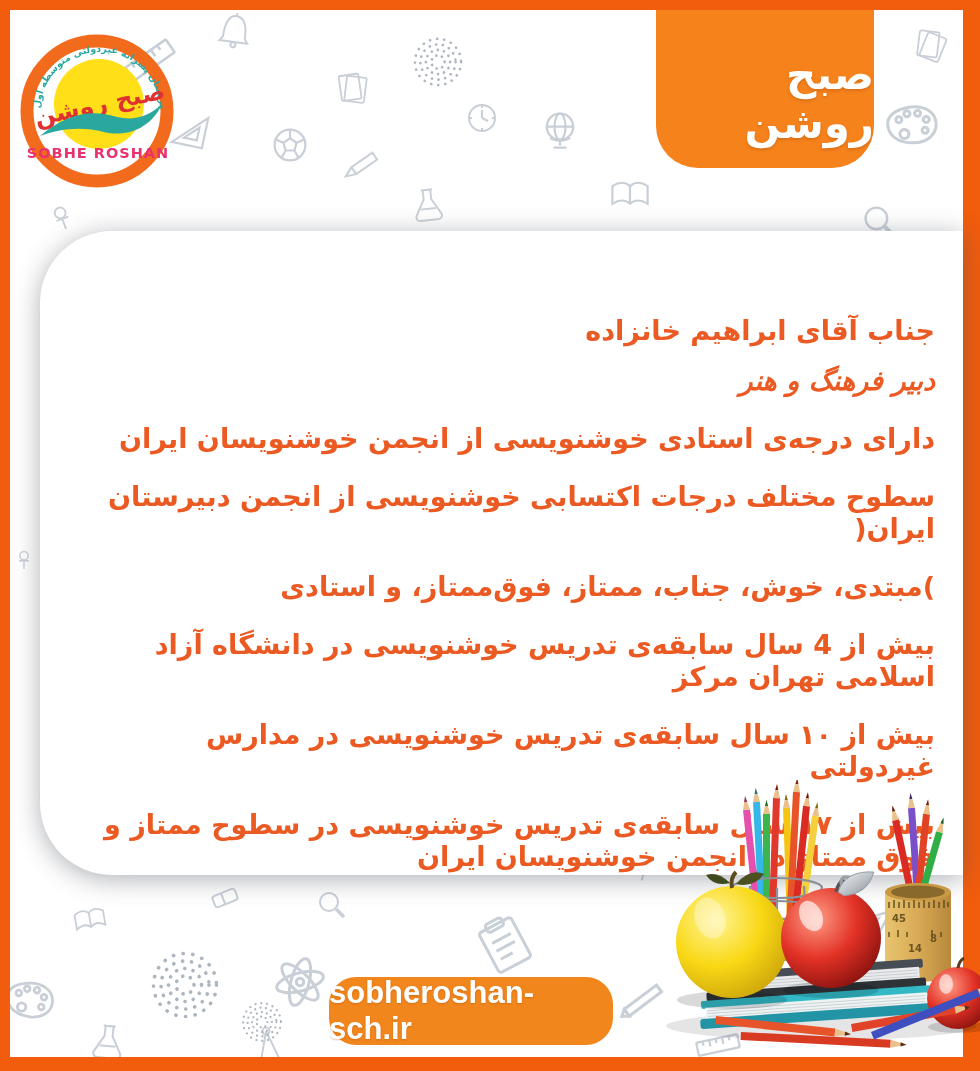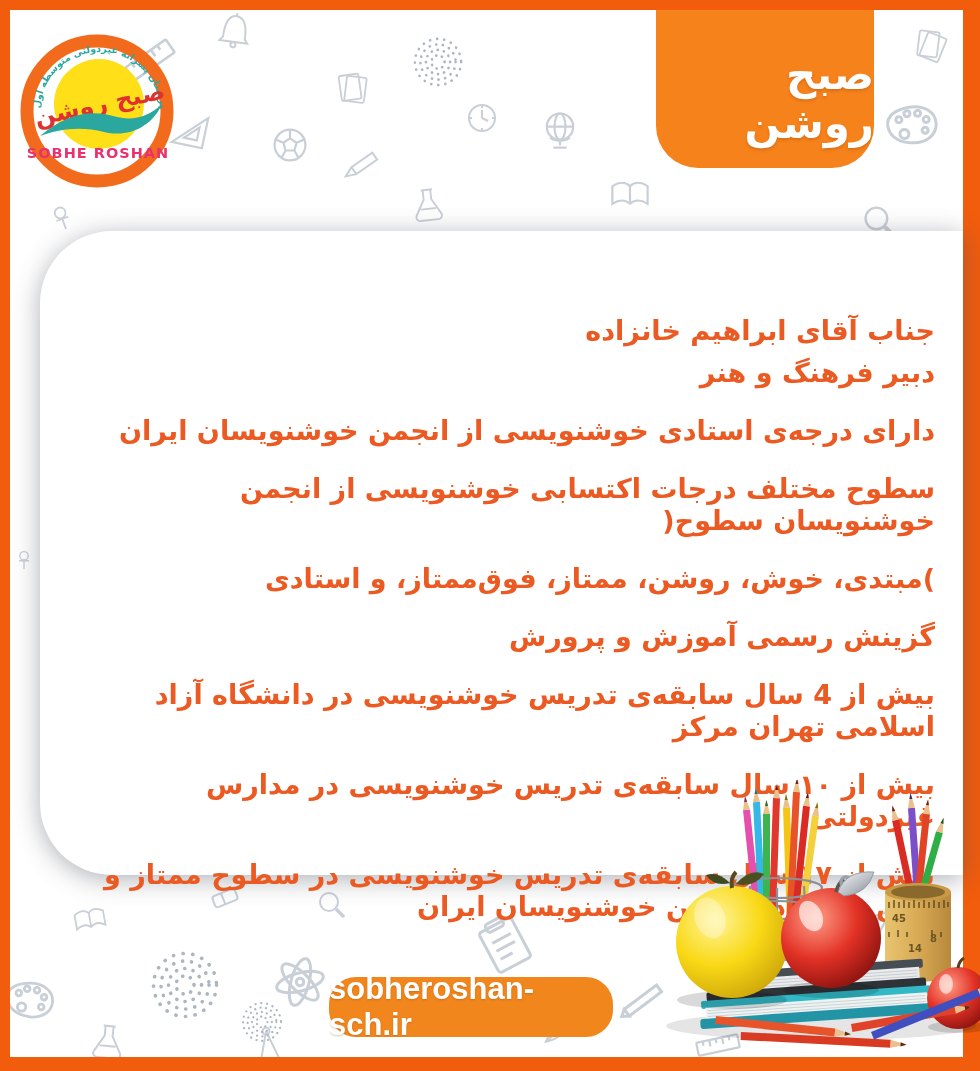--- a/index.html
+++ b/index.html
@@ -39,25 +39,25 @@
     z-index:2;
   }
   .card-text{
     direction:rtl;text-align:right;
     padding:84px 28px 0 40px;
     color:var(--text-orange,#EB5A22);
     font-size:27px;line-height:32px;font-weight:bold;
   }
   .line{margin:0;text-align:right;}
   .line + .line{margin-top:26px;}
-  .line:nth-child(2){margin-top:10px;}
+  .line:nth-child(2){margin-top:18px;font-style:italic;}
 
   
   .pill{
-    position:absolute;left:329px;top:977px;width:284px;height:60px;
+    position:absolute;left:329px;top:977px;width:284px;height:68px;
     background:var(--pill-orange,#F1861D);border-radius:27px;
     display:flex;align-items:center;justify-content:center;
     z-index:4;cursor:pointer;
   }
   .pill-text{
     color:#fff;font-size:31px;font-weight:bold;
     font-family:"Liberation Sans","DejaVu Sans",sans-serif;
     text-shadow:0 1px 2px rgba(140,60,0,.3);
   }
 
@@ -215,23 +215,22 @@
 
   <div class="badge">
     <div class="badge-title">صبح روشن</div>
   </div>
 
   <div class="card">
     <div class="card-text">
       <p class="line">جناب آقای ابراهیم خانزاده</p>
       <p class="line">دبیر فرهنگ و هنر</p>
       <p class="line">دارای درجه‌ی استادی خوشنویسی از انجمن خوشنویسان ایران</p>
-      <p class="line">سطوح مختلف درجات اکتسابی خوشنویسی از انجمن خوشنویسان سطوح(</p>
-      <p class="line">)مبتدی، خوش، روشن، ممتاز، فوق‌ممتاز، و استادی</p>
-      <p class="line">گزینش رسمی آموزش و پرورش</p>
+      <p class="line">سطوح مختلف درجات اکتسابی خوشنویسی از انجمن دبیرستان ایران(</p>
+      <p class="line">)مبتدی، خوش، جناب، ممتاز، فوق‌ممتاز، و استادی</p>
       <p class="line">بیش از 4 سال سابقه‌ی تدریس خوشنویسی در دانشگاه آزاد اسلامی تهران مرکز</p>
       <p class="line">بیش از ۱۰ سال سابقه‌ی تدریس خوشنویسی در مدارس غیردولتی</p>
       <p class="line">بیش از ۱۷ سال سابقه‌ی تدریس خوشنویسی در سطوح ممتاز و فوق ممتاز در انجمن خوشنویسان ایران</p>
     </div>
   </div>
 
   <svg class="illustration" width="334" height="268" viewBox="0 0 334 268" xmlns="http://www.w3.org/2000/svg">
     <defs>
       <radialGradient id="gYellow" cx="35%" cy="30%" r="75%">
         <stop offset="0%" stop-color="#fff59a"></stop>

